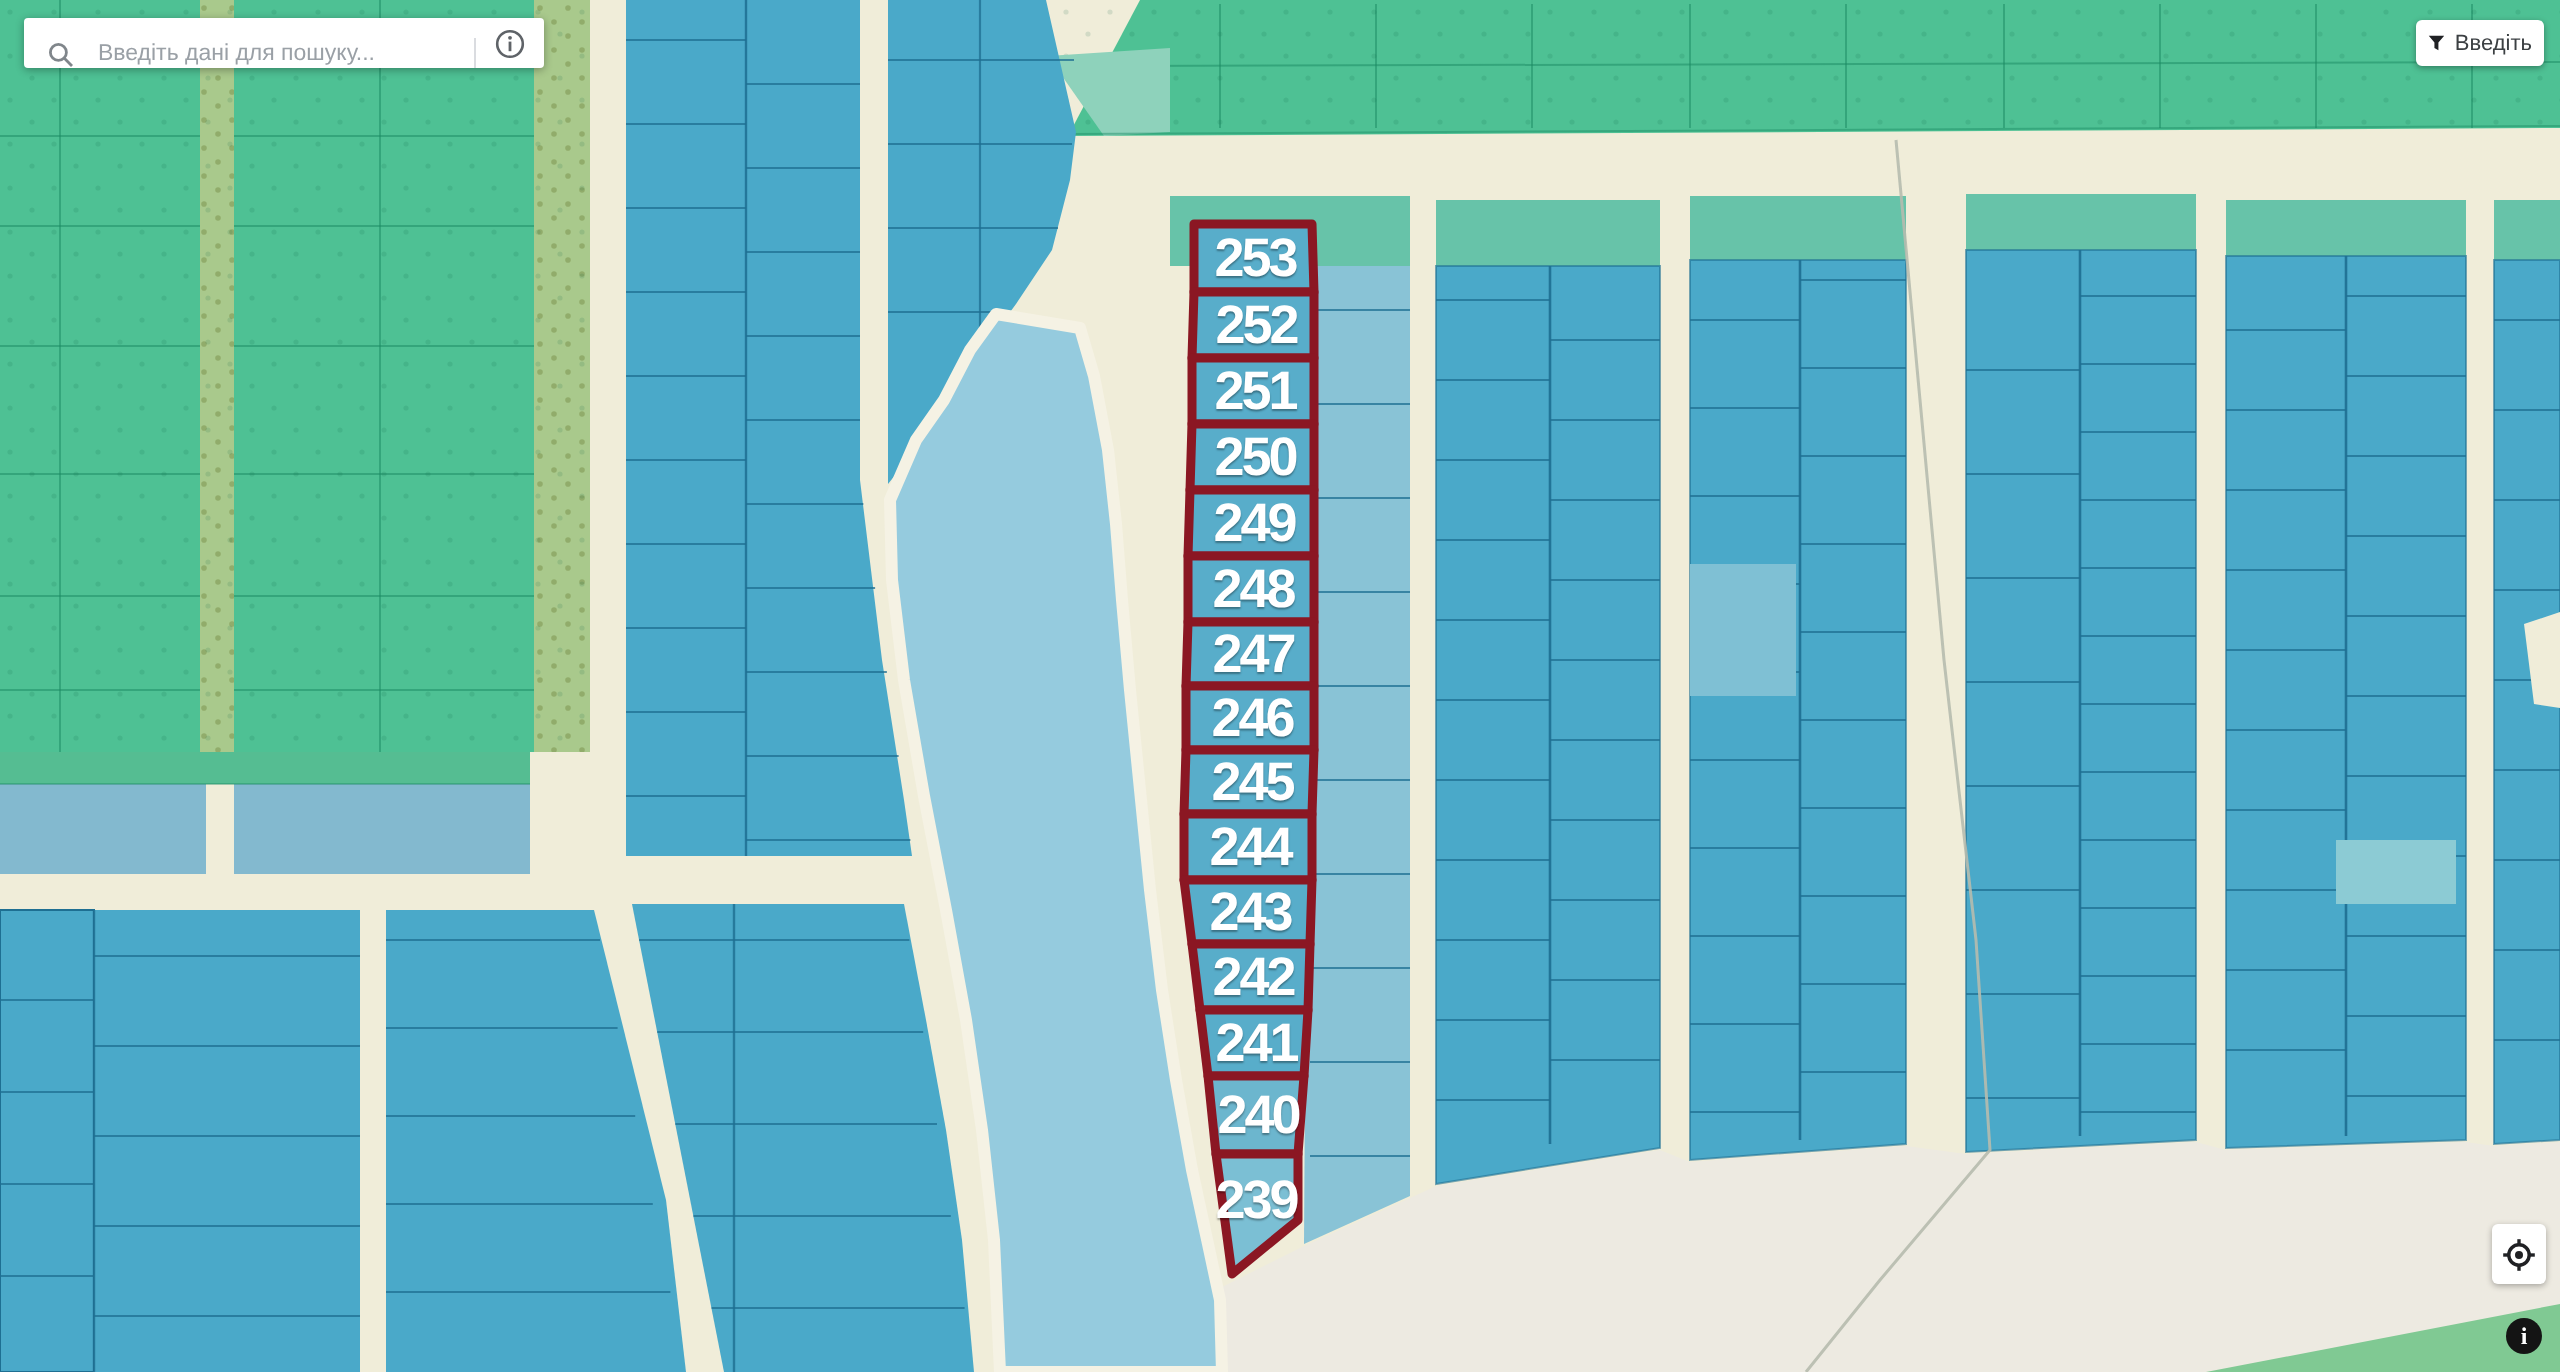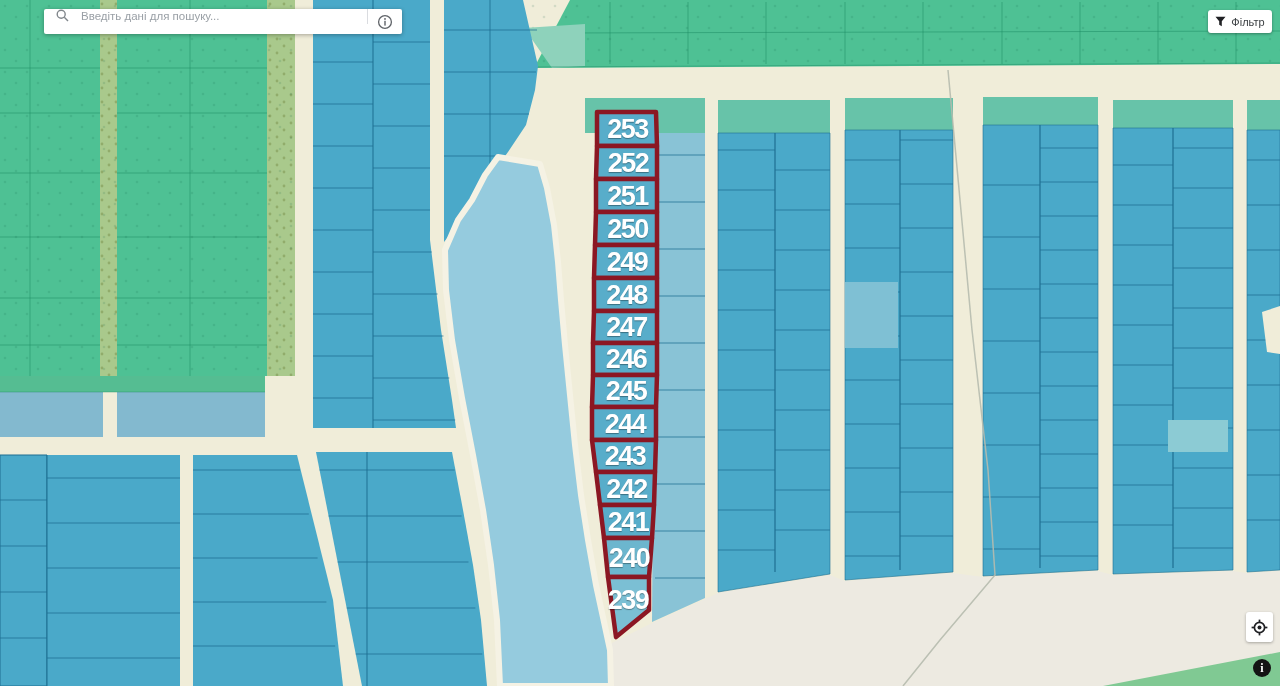--- a/index.html
+++ b/index.html
@@ -1,20 +1,20 @@
 <!DOCTYPE html>
 <html><head>
 <meta charset="utf-8">
 <style>
   html,body{margin:0;padding:0;background:#cfcfcf;}
   #screen{position:relative;width:1280px;height:686px;overflow:hidden;
     font-family:"Liberation Sans",sans-serif;background:#f0edd9;}
   #map-svg{position:absolute;left:0;top:0;}
-  .searchbar{position:absolute;left:12px;top:9px;width:358px;height:25px;background:#fff;
-    border-radius:2px;box-shadow:0 1px 4px rgba(0,0,0,.32);display:flex;align-items:flex-start;z-index:5;margin-left:32px;}
+  .searchbar{position:absolute;left:12px;top:9px;width:260px;height:25px;background:#fff;
+    border-radius:2px;box-shadow:0 1px 4px rgba(0,0,0,.32);display:flex;align-items:flex-end;z-index:5;}
   .mag{margin:0 10px 0 12px;flex:0 0 auto;display:block;}
   .searchbar input{flex:1;border:0;outline:0;font-size:11.5px;color:#202124;background:transparent;
     font-family:"Liberation Sans",sans-serif;min-width:0;}
   .searchbar input::placeholder{color:#9aa0a6;}
   .sdiv{width:1px;height:15px;background:#dadce0;flex:0 0 auto;}
   .info-btn{width:34px;height:100%;border:0;background:none;display:flex;align-items:center;
     justify-content:center;cursor:pointer;padding:0;}
   .filter-btn{position:absolute;left:1208px;top:10px;width:64px;height:23px;background:#fff;border:0;
     border-radius:3px;box-shadow:0 1px 3px rgba(0,0,0,.35);display:flex;align-items:center;
     justify-content:center;gap:5px;font-size:11px;color:#3c4043;cursor:pointer;z-index:5;
@@ -301,21 +301,21 @@
         <circle cx="8" cy="4.9" r="0.95" fill="#5f6368"></circle>
         <rect x="7.3" y="6.8" width="1.4" height="4.8" fill="#5f6368"></rect>
       </svg>
     </button>
   </div>
 
   <button class="filter-btn">
     <svg width="11" height="11" viewBox="0 0 11 11">
       <path d="M0.5 0.8 H10.5 L6.8 5.2 V10.2 L4.2 8.7 V5.2 Z" fill="#202124"></path>
     </svg>
-    <span>Фільтр</span>
+    <span>Введіть</span>
   </button>
 
   <button class="locate-btn">
     <svg width="17" height="17" viewBox="0 0 17 17">
       <circle cx="8.5" cy="8.5" r="5.1" fill="none" stroke="#202124" stroke-width="1.7"></circle>
       <circle cx="8.5" cy="8.5" r="2" fill="#202124"></circle>
       <line x1="8.5" y1="0.6" x2="8.5" y2="3.1" stroke="#202124" stroke-width="1.7"></line>
       <line x1="8.5" y1="13.9" x2="8.5" y2="16.4" stroke="#202124" stroke-width="1.7"></line>
       <line x1="0.6" y1="8.5" x2="3.1" y2="8.5" stroke="#202124" stroke-width="1.7"></line>
       <line x1="13.9" y1="8.5" x2="16.4" y2="8.5" stroke="#202124" stroke-width="1.7"></line>

